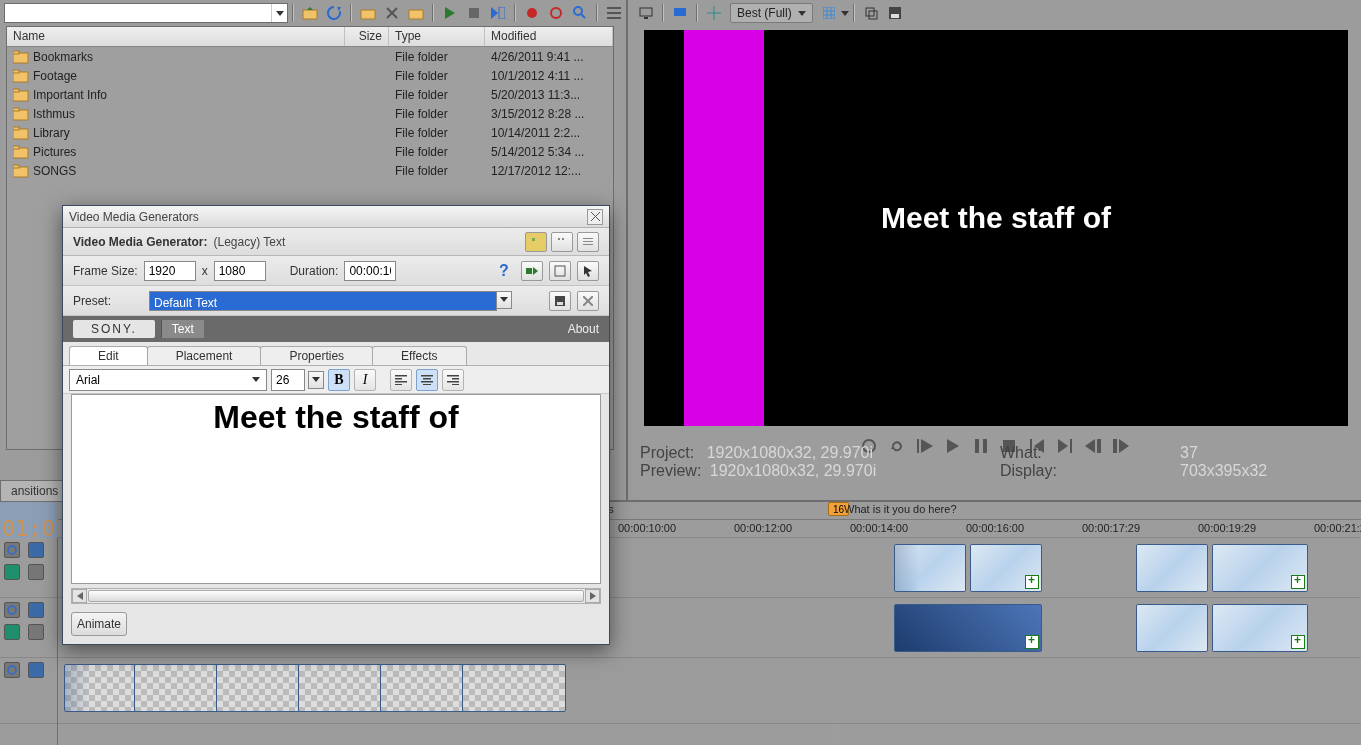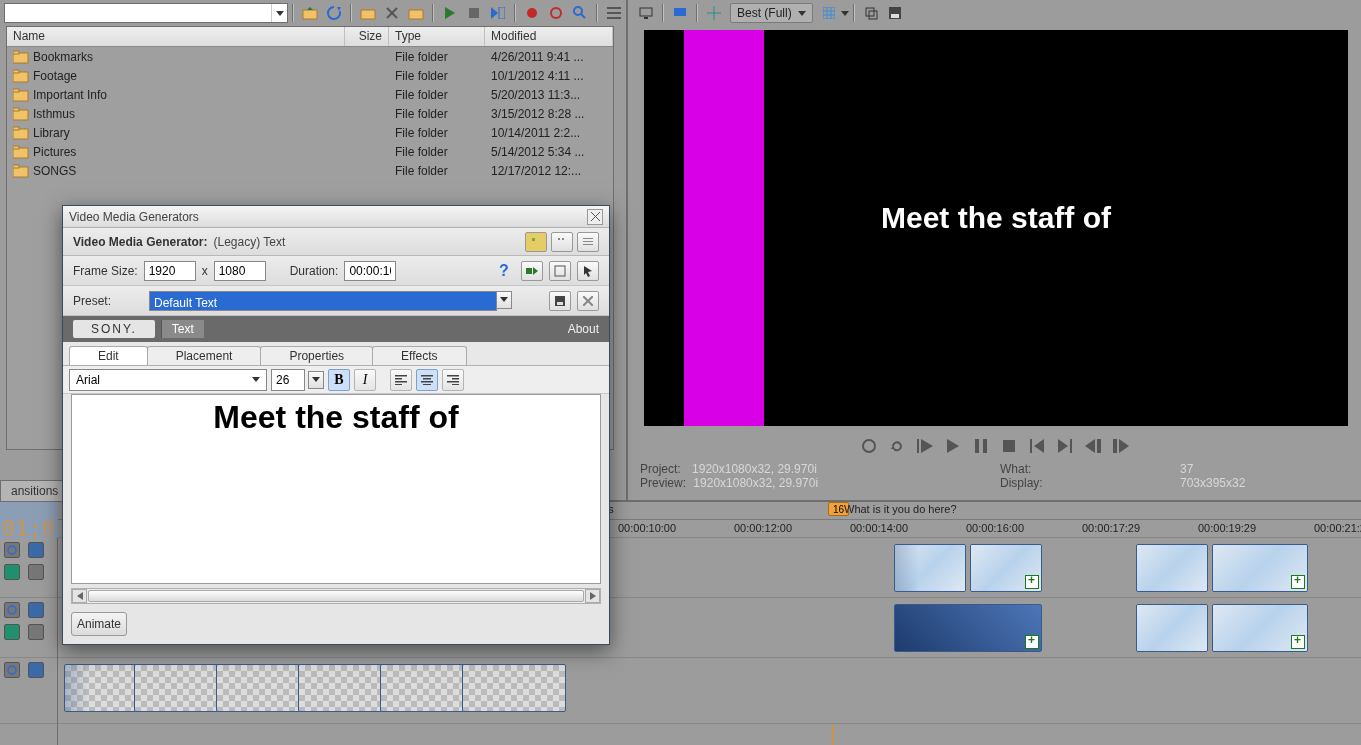--- a/index.html
+++ b/index.html
@@ -24,21 +24,21 @@
 
 
 .preview-panel { position: absolute; top: 0; left: 626px; right: 0; height: 500px; background: #9c9c9c; border-left: 2px solid #6e6e6e;}
 .prev-toolbar { height: 26px; display: flex; align-items: center; padding-left: 6px; }
 .prev-drop { height: 20px; padding: 0 6px; background: #b0b0b0; border: 1px solid #7a7a7a; border-radius: 2px; margin: 0 4px; display: flex; align-items: center; color: #222; }
 .video-area { position: absolute; top: 30px; left: 16px; width: 704px; height: 396px; background: #000; }
 .magenta-bar { position: absolute; top: 0; left: 40px; width: 80px; height: 100%; background: #d800e6; }
 .preview-text { position: absolute; top: 50%; left: 50%; transform: translate(-50%,-78%); color: #fff; font-weight: bold; font-size: 30px; font-family: Arial, sans-serif; white-space: nowrap; }
 .transport-bar { position: absolute; top: 432px; left: 0; right: 0; height: 28px; display: flex; align-items: center; justify-content: center; gap: 6px; }
 .tbtn { width: 22px; height: 22px; display: flex; align-items: center; justify-content: center; }
-.info-row { position: absolute; top: 462px; left: 12px; right: 12px; display: grid; grid-template-columns: 360px 180px 180px; font-size: 12px; color: #222;}
+.info-row { position: absolute; top: 444px; left: 12px; right: 12px; display: grid; grid-template-columns: 360px 180px 180px; font-size: 16px; color: #222;}
 .info-row .lbl { color: #444; }
 .info-row .val { color: #d8d8d8; }
 
 
 .timeline { position: absolute; top: 500px; left: 0; right: 0; bottom: 0; background: #9c9c9c; border-top: 2px solid #6e6e6e; }
 .tl-tabs { position: absolute; top:-22px; left:0; display:flex; font-size:12px;}
 .tl-tab{ padding:3px 10px; background:#b4b4b4; border:1px solid #6e6e6e; border-bottom:none; color:#333;}
 .track-header { position: absolute; top: 36px; left: 0; width: 58px; bottom: 0; background: #9c9c9c; border-right: 1px solid #6e6e6e; }
 .th-row { height: 60px; border-bottom: 1px solid #888; padding: 4px; display:flex; flex-direction:column; gap:6px;}
 .th-icons{display:flex; gap:8px;}

